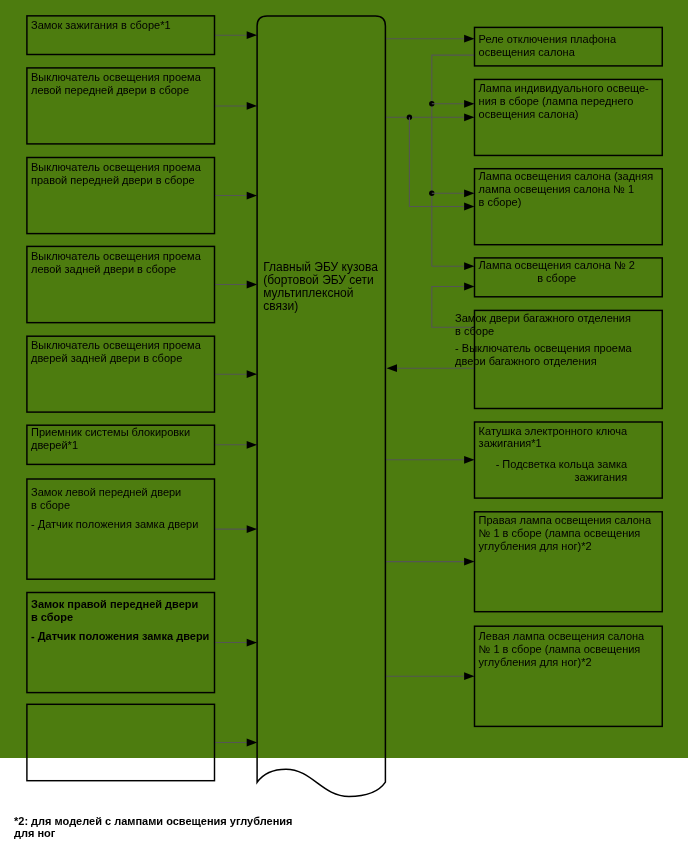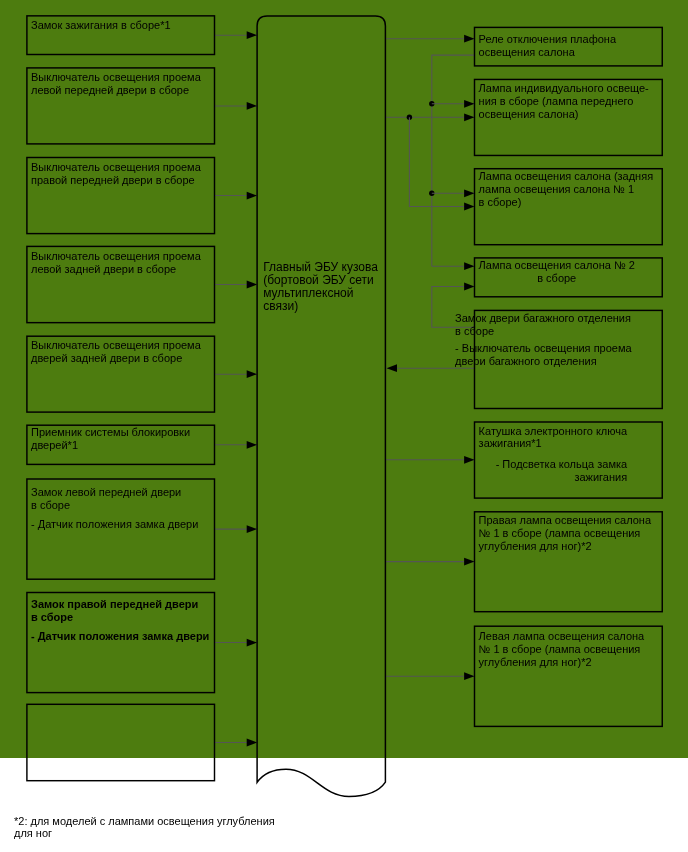--- a/index.html
+++ b/index.html
@@ -10,21 +10,21 @@
   #wires{position:absolute;left:0;top:0;width:688px;height:852px;}
   .node{position:absolute;box-sizing:border-box;background:transparent;}
   .node-text{position:absolute;left:4.1px;font-size:11px;line-height:12.85px;color:#000;white-space:pre;}
   .para{margin:0;}
   .ln{display:block;height:12.85px;}
   #ecu-text{position:absolute;left:263.2px;top:261.4px;font-size:12px;line-height:12.9px;
             color:#000;white-space:pre;}
   #ecu-text .ln{height:12.9px;}
   .fn{position:absolute;left:14px;font-size:11px;line-height:12.85px;color:#000;white-space:pre;}
   #footnote-star-1{top:796.7px;}
-  #footnote-star-2{top:814.6px;}
+  #footnote-star-2{top:814.6px;font-weight:bold;}
 </style>
 </head>
 <body>
 
 <div id="stage">
 <svg id="wires" width="688" height="852" viewBox="0 0 688 852" xmlns="http://www.w3.org/2000/svg">
 <g stroke="#555555" stroke-width="1.05" fill="#000" shape-rendering="geometricPrecision">
 <line x1="214.5" y1="35.17" x2="257.1" y2="35.17"></line>
 <polygon stroke="none" points="257.1,35.17 246.7,31.27 246.7,39.07"></polygon>
 <line x1="214.5" y1="105.9" x2="257.1" y2="105.9"></line>

